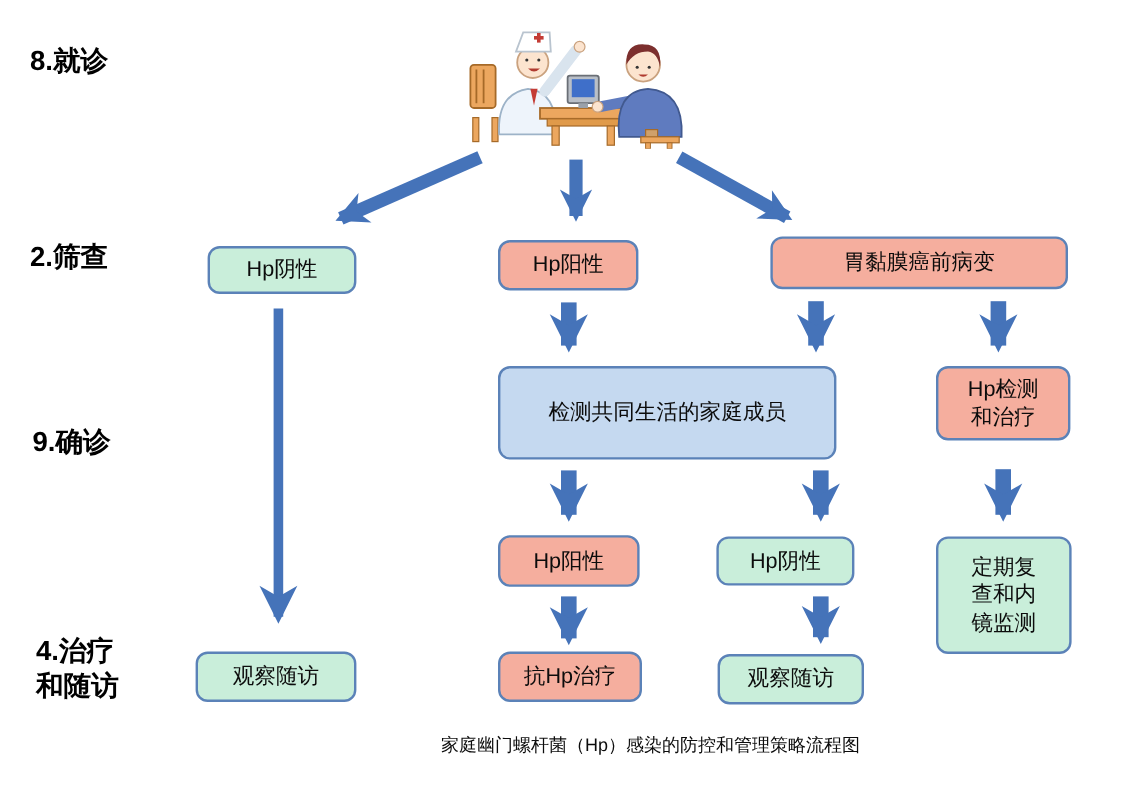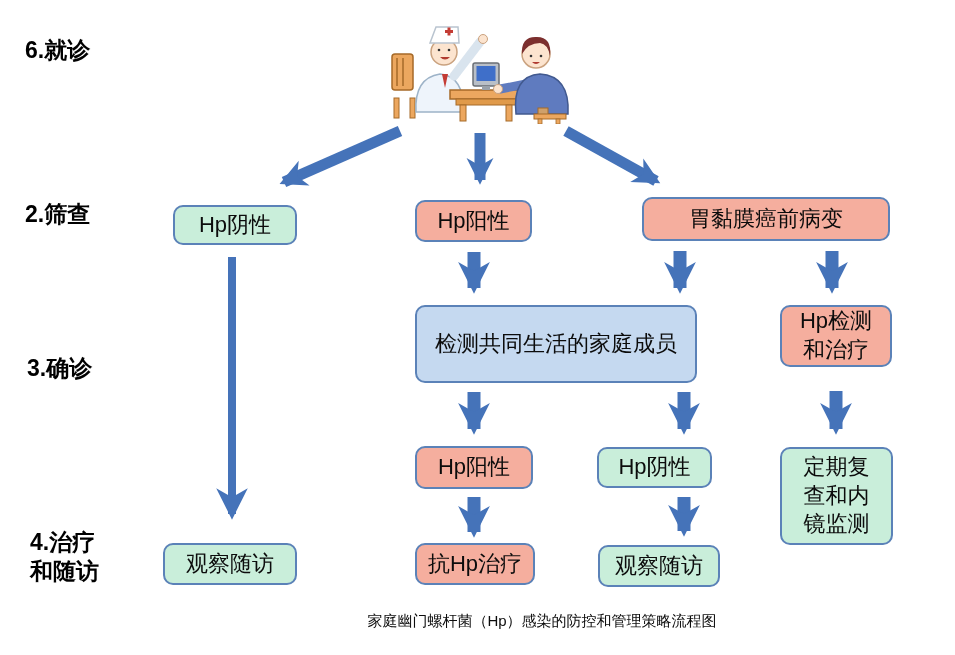--- a/index.html
+++ b/index.html
@@ -15,45 +15,45 @@
     font-family:"Liberation Sans","DejaVu Sans",sans-serif;color:#111;
   }
   .stage{
     position:absolute;font-weight:bold;font-size:23px;line-height:1.25;color:#000;
     white-space:nowrap;
   }
   .box{
     position:absolute;box-sizing:border-box;
     display:flex;flex-direction:column;align-items:center;justify-content:center;
     border:2.5px solid var(--box-border);border-radius:10px;
-    font-size:22px;line-height:1.3;text-align:center;color:#0c0c0c;
+    font-size:18px;line-height:1.3;text-align:center;color:#0c0c0c;
   }
   .green{background:var(--green-fill);}
   .salmon{background:var(--salmon-fill);text-align:right;}
   .blue{background:var(--blue-fill);gap:32px;}
   .caption{
     position:absolute;left:272px;top:612px;width:540px;
     font-size:15px;text-align:center;color:#0c0c0c;white-space:nowrap;
   }
   #arrow-layer{position:absolute;left:0;top:0;pointer-events:none;}
   #arrow-layer line{stroke:var(--arrow-color);}
   .ah{fill:var(--arrow-color);}
   #illustration{position:absolute;left:388px;top:16px;}
 </style>
 </head>
 <body>
 
 <div class="stage" style="left:25px;top:36px">
-    <div>6.就诊</div>
+    <div>8.就诊</div>
   </div>
 <div class="stage" style="left:25px;top:200px">
     <div>2.筛查</div>
   </div>
 <div class="stage" style="left:27px;top:354px">
-    <div>3.确诊</div>
+    <div>9.确诊</div>
   </div>
 <div class="stage" style="left:30px;top:528px">
   <div>4.治疗</div>
   <div>和随访</div>
 </div>
 
 <svg id="illustration" width="190" height="108" viewBox="0 0 190 108">
 
   <rect x="4" y="38" width="21" height="36" rx="3" fill="#eca75f" stroke="#a66a28" stroke-width="1.5"></rect>
   <line x1="9" y1="42" x2="9" y2="70" stroke="#a66a28" stroke-width="1.5"></line>

